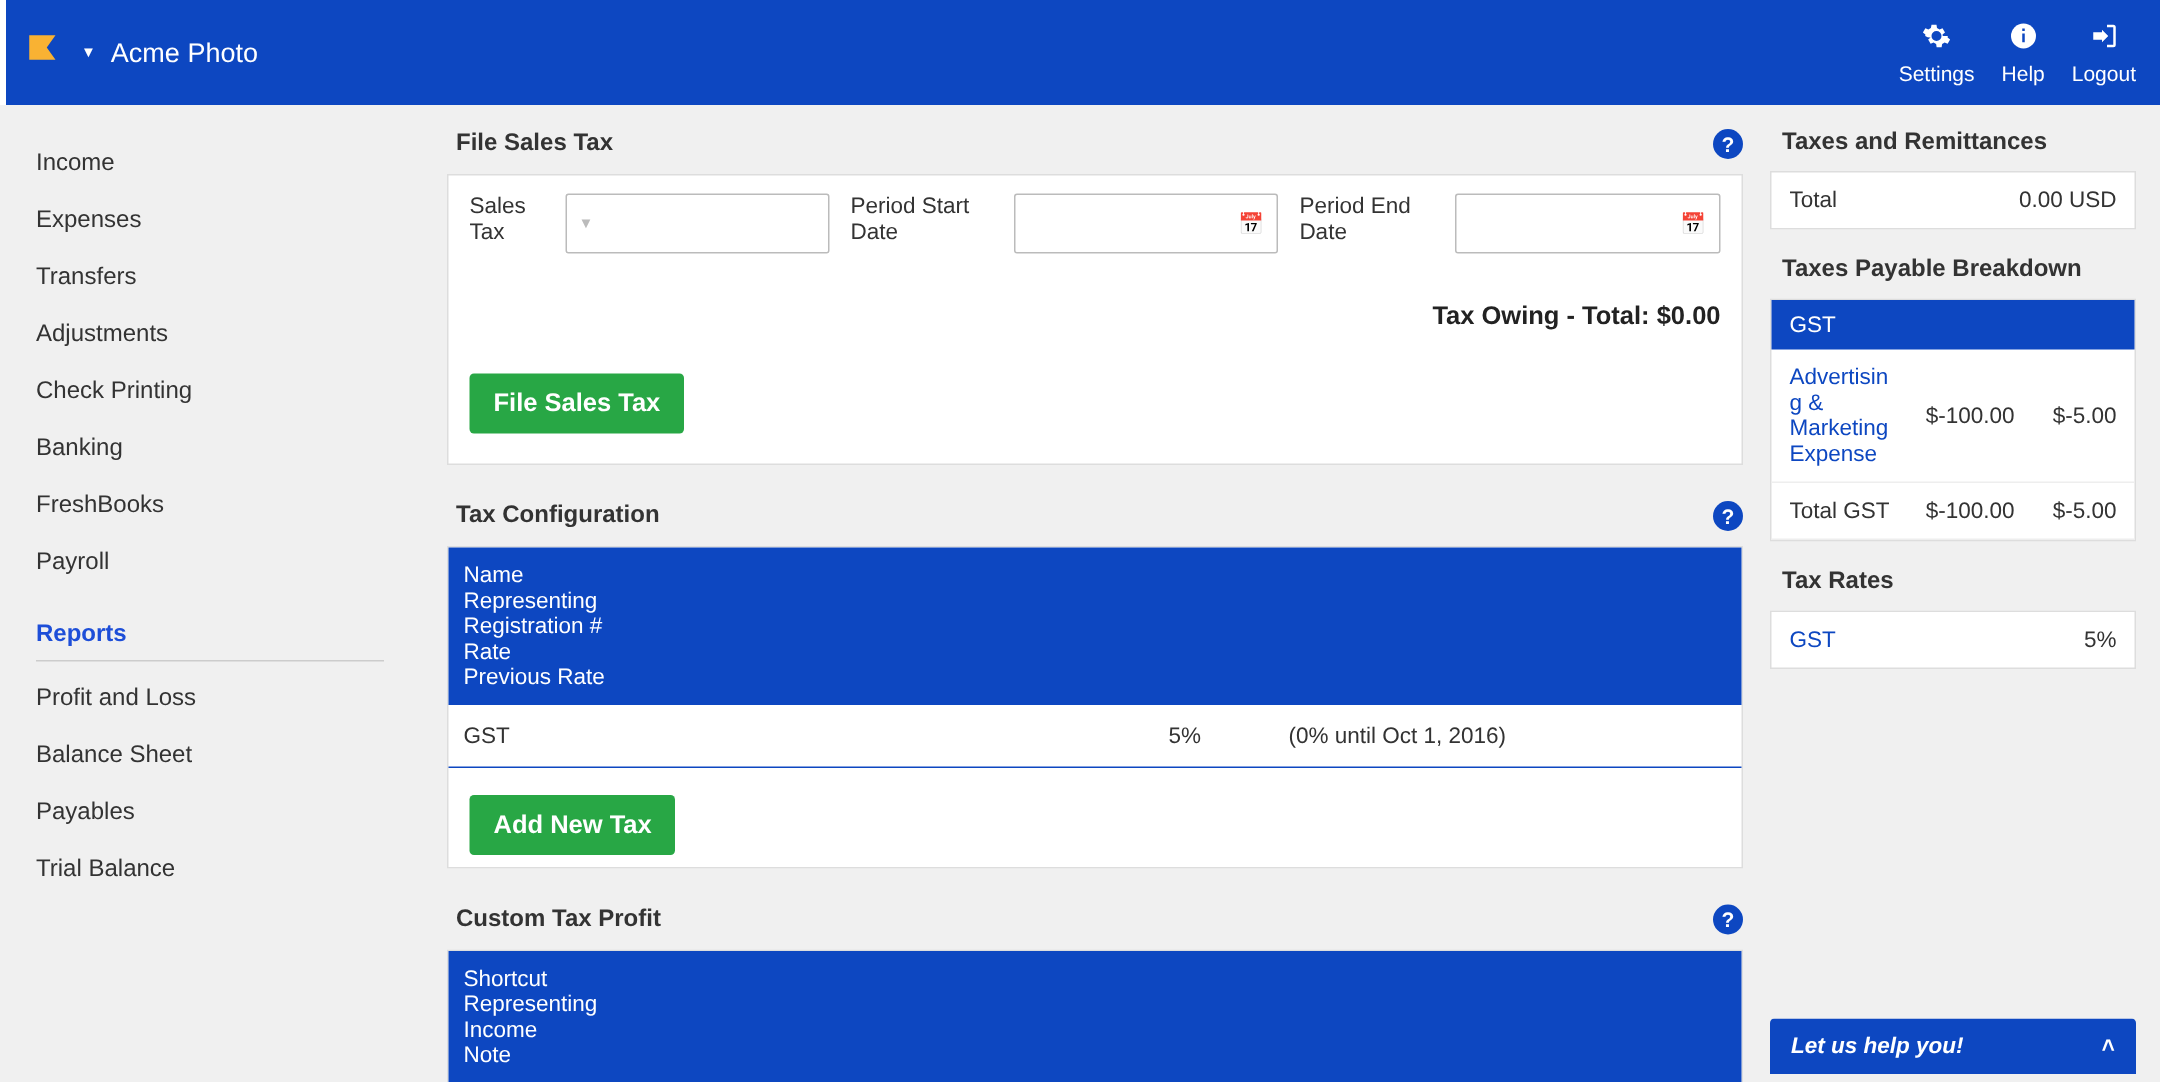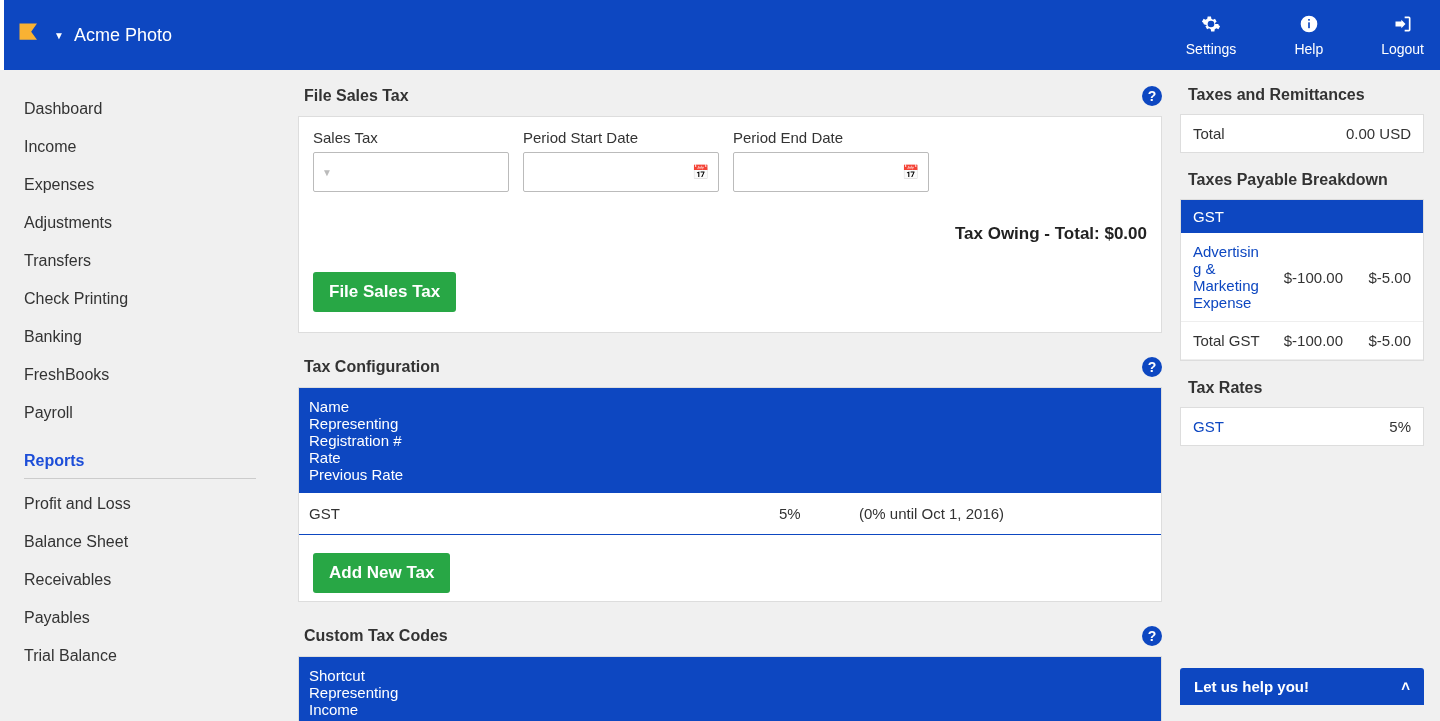--- a/index.html
+++ b/index.html
@@ -45,21 +45,20 @@
     gap: 18px;
     align-items: flex-start;
   }
   .topbar-action {
     display: flex;
     flex-direction: column;
     align-items: center;
     gap: 4px;
     cursor: pointer;
     font-size: 14px;
-    margin-left: 40px;
   }
   .topbar-action svg { width: 20px; height: 20px; fill: #fff; }
 
   .layout {
     display: flex;
     height: calc(721px - 70px);
   }
   .sidebar {
     width: 280px;
     background: #f0f0f0;
@@ -118,21 +117,20 @@
 
   .file-tax-body {
     padding: 12px 14px 20px 14px;
   }
   .field-row {
     display: flex;
     gap: 14px;
   }
   .field {
     display: flex;
-    flex-direction: column;
     gap: 6px;
   }
   .field-label { font-size: 15px; color: #333; }
   .select-box, .date-box {
     height: 40px;
     border: 1px solid #bbb;
     border-radius: 2px;
     background: #fff;
     display: flex;
     align-items: center;
@@ -253,32 +251,33 @@
     gap: 8px;
   }
   .breakdown-row .bd-label { width: 70px; }
   .breakdown-row .bd-label.link { color: #0d47c1; cursor: pointer; word-break: break-word; }
   .breakdown-row .bd-v1 { flex:1; text-align: right; }
   .breakdown-row .bd-v2 { width: 60px; text-align: right; }
 
   .help-bar {
     position: fixed;
     right: 16px;
-    bottom: 16px;
+    bottom: 5px;
     width: 244px;
     background: #0d47c1;
     color: #fff;
     padding: 10px 14px;
     border-radius: 3px 3px 0 0;
     display: flex;
     justify-content: space-between;
     align-items: center;
     font-weight: 600;
     font-size: 15px;
     cursor: pointer;
+    font-style: italic;
   }
 </style>
 </head>
 <body>
 
 <div class="topbar">
   <div class="logo-block">
     <span>
       <svg class="logo-flag" viewBox="0 0 24 24">
           <path fill="#f9b233" d="M3 3 H18 L13 10 L18 17 H3 Z"></path>
@@ -313,33 +312,31 @@
             <path d="M10 17v-2H3v-6h7V7l5 5-5 5zm4-14h5a2 2 0 0 1 2 2v14a2 2 0 0 1-2 2h-5v-2h5V5h-5V3z"></path>
           </svg>
       </span>
       <span>Logout</span>
     </div>
   </div>
 </div>
 
 <div class="layout">
   <div class="sidebar">
-    <div class="sidebar-item">Dashboard</div>
     <div class="sidebar-item">Income</div>
     <div class="sidebar-item">Expenses</div>
+    <div class="sidebar-item">Transfers</div>
     <div class="sidebar-item">Adjustments</div>
-    <div class="sidebar-item">Transfers</div>
     <div class="sidebar-item">Check Printing</div>
     <div class="sidebar-item">Banking</div>
     <div class="sidebar-item">FreshBooks</div>
     <div class="sidebar-item">Payroll</div>
     <div class="sidebar-heading">Reports</div>
     <div class="sidebar-item">Profit and Loss</div>
     <div class="sidebar-item">Balance Sheet</div>
-    <div class="sidebar-item">Receivables</div>
     <div class="sidebar-item">Payables</div>
     <div class="sidebar-item">Trial Balance</div>
   </div>
 
   <div class="main">
 
     <div class="panel-title-row">
       <div class="panel-title">File Sales Tax</div>
       <div class="help-icon">?</div>
     </div>
@@ -388,21 +385,21 @@
         <div class="tc-reg"></div>
         <div class="tc-rate">5%</div>
         <div class="tc-prev">(0% until Oct 1, 2016)</div>
       </div>
       <div class="tax-config-body">
         <button class="btn-green">Add New Tax</button>
       </div>
     </div>
 
     <div class="panel-title-row">
-      <div class="panel-title">Custom Tax Codes</div>
+      <div class="panel-title">Custom Tax Profit</div>
       <div class="help-icon">?</div>
     </div>
     <div class="panel">
       <div class="table-header">
         <div class="ctc-shortcut">Shortcut</div>
         <div class="ctc-rep">Representing</div>
         <div class="ctc-income">Income</div>
         <div class="ctc-note">Note</div>
       </div>
       <div class="ctc-row">

